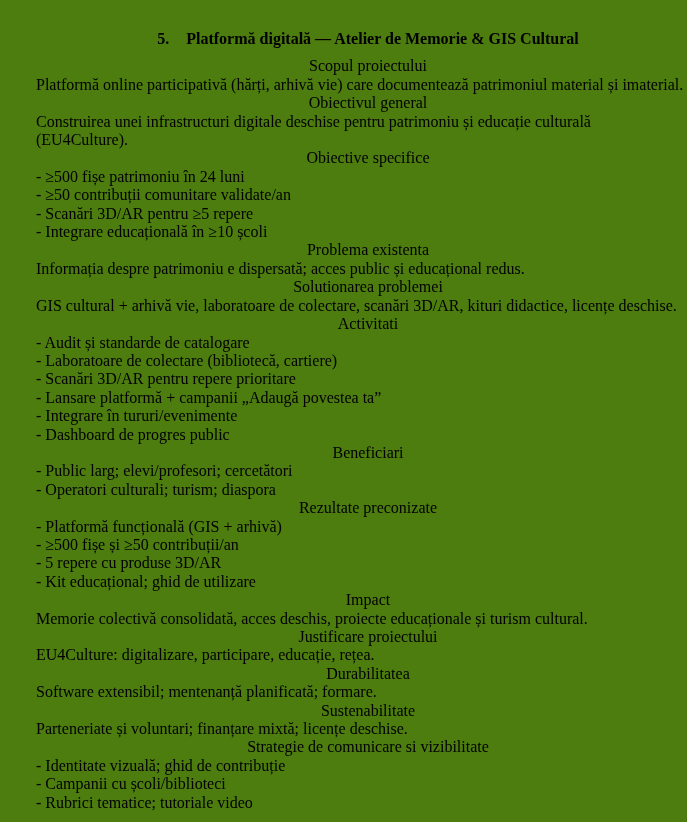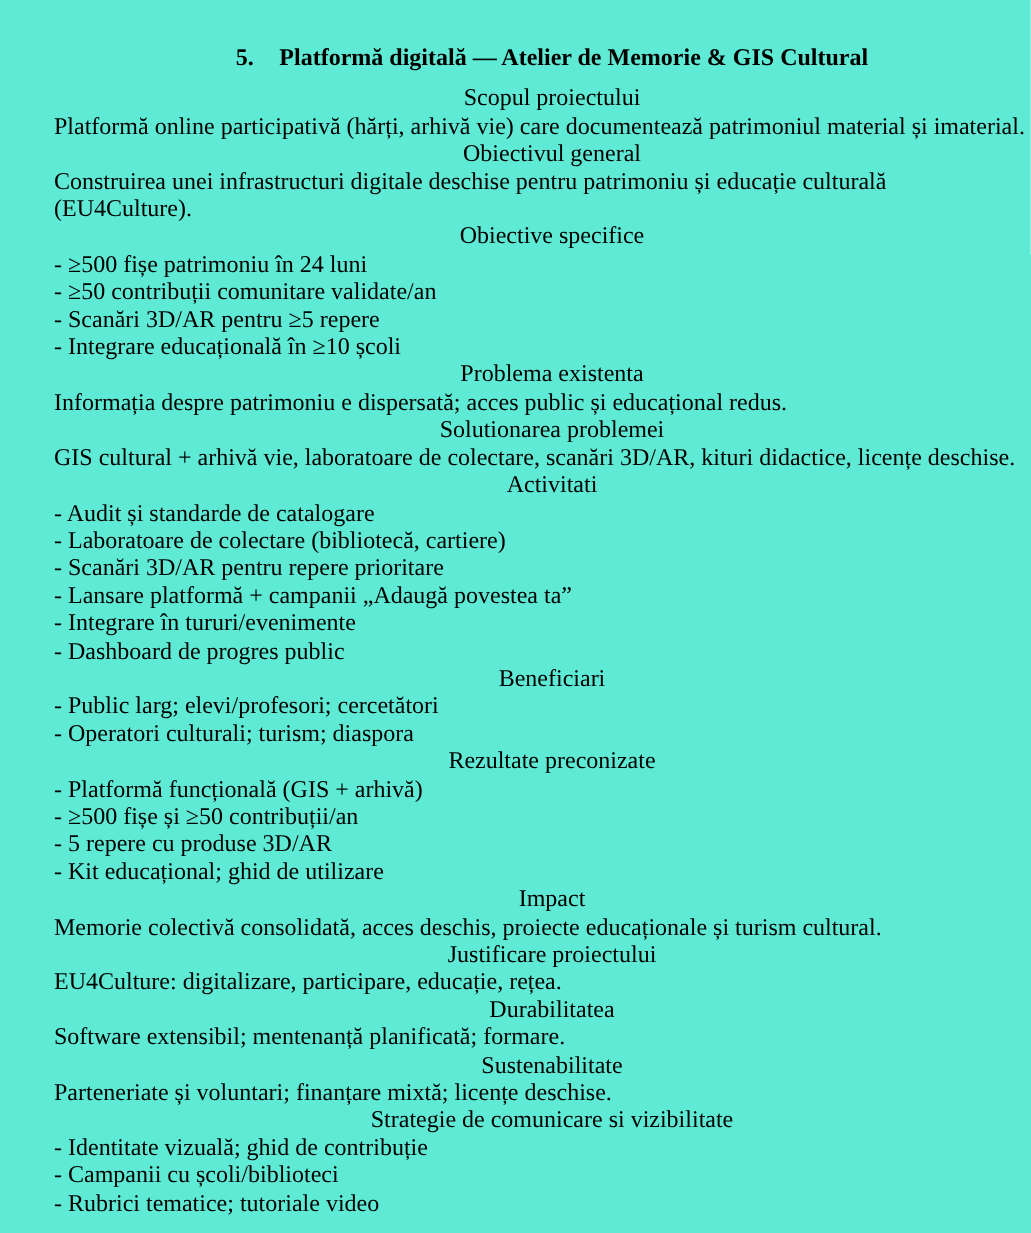--- a/index.html
+++ b/index.html
@@ -36,21 +36,21 @@
     text-align: center;
     white-space: nowrap;
   }
   .line {
     white-space: nowrap;
   }
 </style>
 </head>
 <body>
 
-<div class="page" style="background: #5eead4; color: rgb(0, 0, 0);">
+<div class="page" style="background: #4d7c0f; color: rgb(0, 0, 0);">
   <div class="doc">
     <div class="title"><span class="num">5.</span><span>Platformă digitală — Atelier de Memorie &amp; GIS Cultural</span></div>
     <div>
         <div class="heading">Scopul proiectului</div>
         <div class="line">Platformă online participativă (hărți, arhivă vie) care documentează patrimoniul material și imaterial.</div>
         <div class="heading">Obiectivul general</div>
         <div class="line">Construirea unei infrastructuri digitale deschise pentru patrimoniu și educație culturală</div>
         <div class="line">(EU4Culture).</div>
         <div class="heading">Obiective specifice</div>
         <div class="line">- ≥500 fișe patrimoniu în 24 luni</div>

